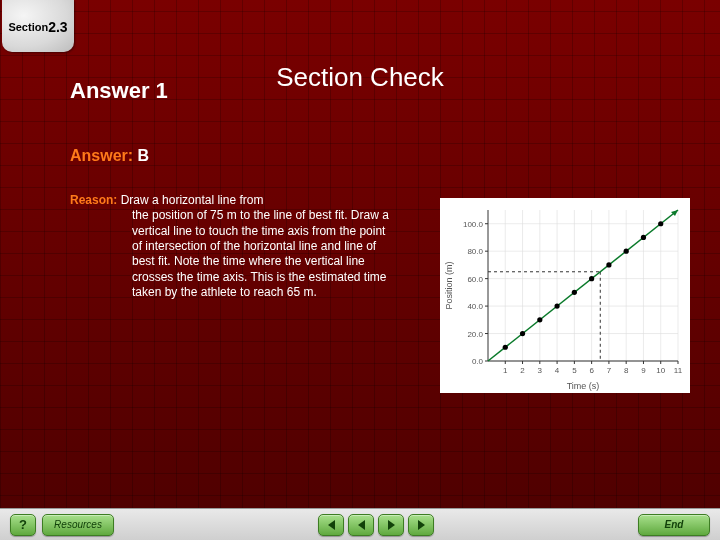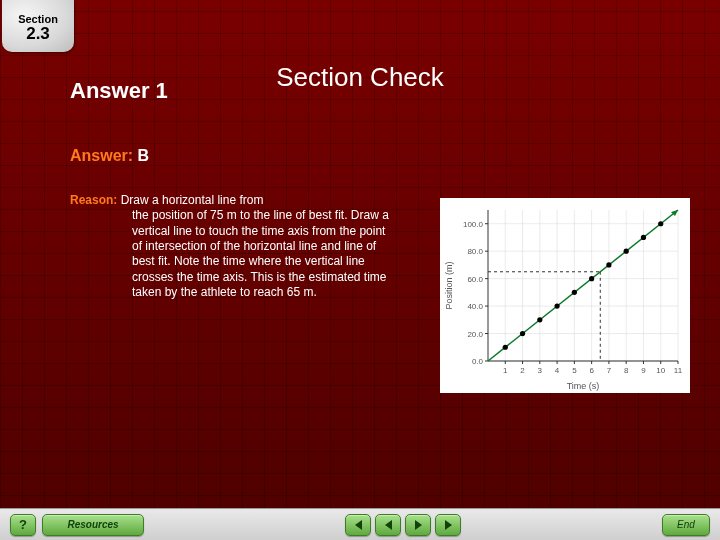--- a/index.html
+++ b/index.html
@@ -27,32 +27,32 @@
   .section-tab {
     position: absolute;
     left: 2px;
     top: 0;
     width: 72px;
     height: 52px;
     background: radial-gradient(ellipse at 30% 30%, #f5f5f5 0%, #d9d9d9 60%, #bcbcbc 100%);
     border-radius: 0 0 10px 10px;
     box-shadow: 1px 1px 2px rgba(0,0,0,0.4);
     display: flex;
-    flex-direction: column;
+    flex-direction: row;
     align-items: center;
     justify-content: center;
     padding-top: 2px;
   }
   .section-label {
     font-size: 11px;
     font-weight: bold;
     color: #000;
   }
   .section-num {
-    font-size: 17px;
+    font-size: 14px;
     font-weight: bold;
     color: #000;
     line-height: 1;
   }
   .title {
     position: absolute;
     left: 0;
     right: 0;
     top: 14px;
     text-align: center;
@@ -124,22 +124,22 @@
     height: 22px;
     border-radius: 5px;
     background: linear-gradient(180deg, #a8e08c 0%, #5fa93e 100%);
     border: 1px solid #3d7d23;
     display: flex;
     align-items: center;
     justify-content: center;
     box-shadow: inset 0 1px 0 rgba(255,255,255,0.4), 0 1px 1px rgba(0,0,0,0.3);
   }
   .btn-sq { width: 26px; }
-  .btn-res { width: 102px; font-size: 10px; font-weight: bold; color: #12420a; font-style: italic; text-align: right; }
-  .btn-end { width: 48px; font-size: 10px; font-weight: normal; color: #12420a; font-style: italic; }
+  .btn-res { width: 72px; font-size: 10px; font-weight: normal; color: #12420a; font-style: italic; text-align: right; }
+  .btn-end { width: 72px; font-size: 10px; font-weight: bold; color: #12420a; font-style: italic; }
   .spacer { flex: 1; }
   .nav-group { display: flex; gap: 4px; }
   .tri-left {
     width: 0; height: 0;
     border-top: 5px solid transparent;
     border-bottom: 5px solid transparent;
     border-right: 7px solid #12420a;
   }
   .tri-right {
     width: 0; height: 0;

